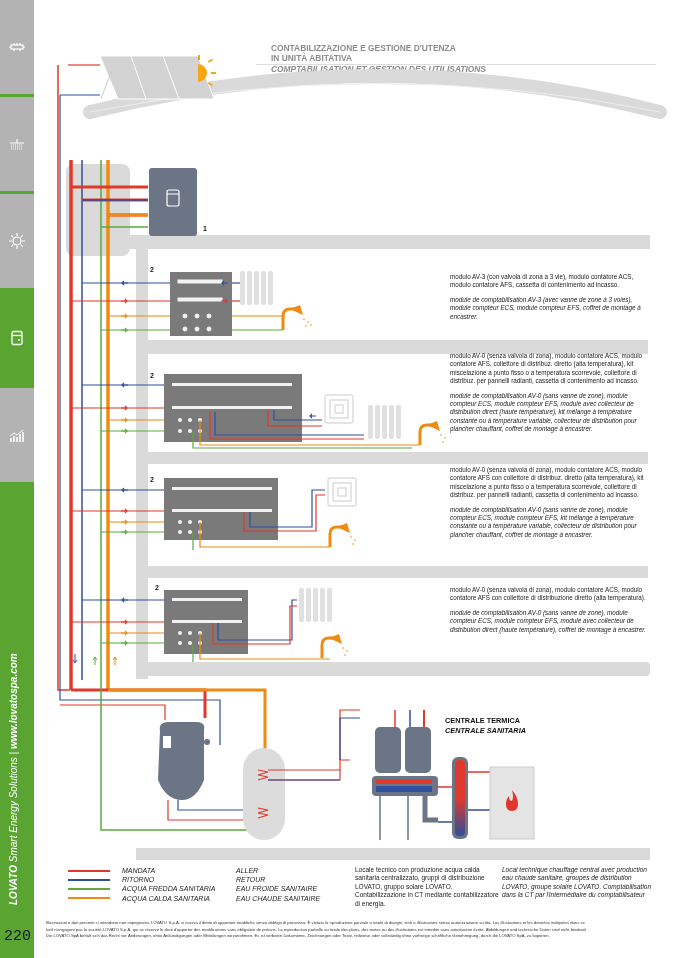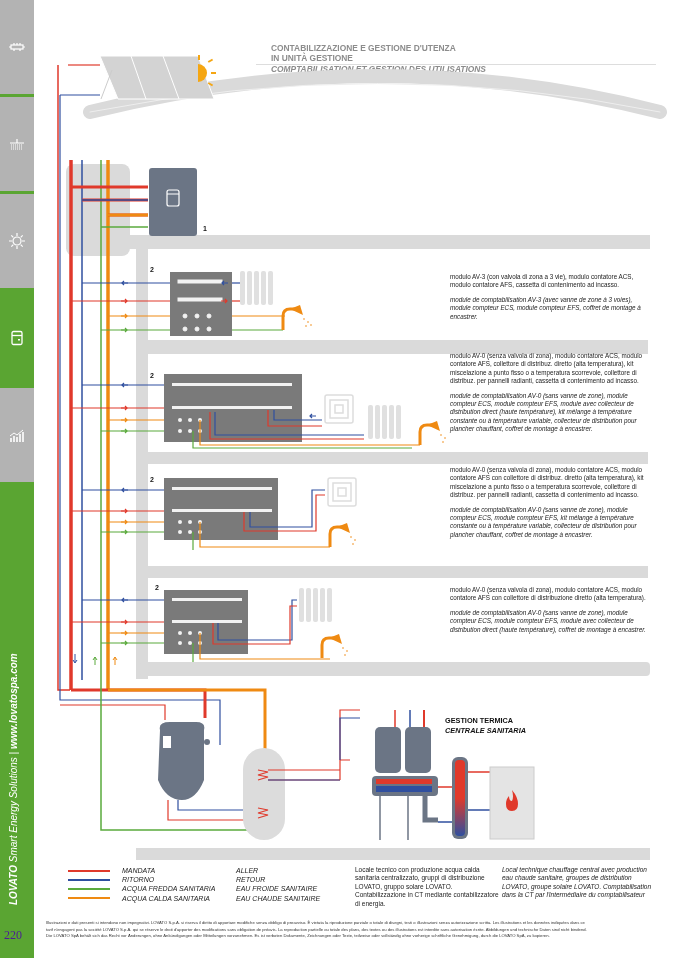--- a/index.html
+++ b/index.html
@@ -3,21 +3,21 @@
 <meta charset="utf-8">
 <style>
   html,body{margin:0;padding:0;background:#fff;}
   body{width:677px;height:958px;position:relative;overflow:hidden;font-family:"Liberation Sans","DejaVu Sans",sans-serif;}
   .sidebar{position:absolute;left:0;top:0;width:34px;height:958px;background:#5aa532;}
   .side-tab{position:absolute;left:0;width:34px;background:#b3b3b3;display:flex;align-items:center;justify-content:center;}
   .side-tab.active{background:#5aa532;}
   .side-tab svg{width:16px;height:16px;}
   .vert-brand{position:absolute;left:8px;top:905px;transform-origin:0 0;transform:rotate(-90deg);white-space:nowrap;color:#fff;font-size:10px;font-style:italic;}
   .vert-brand b{font-weight:bold;}
-  .page-num{position:absolute;left:4px;top:928px;color:#4c1d95;font-size:12px;font-family:Liberation Serif, serif;}
+  .page-num{position:absolute;left:4px;top:928px;color:#0f172a;font-size:15px;font-family:Liberation Mono, monospace;}
   .header{position:absolute;left:271px;top:44px;color:#8c8c8c;font-weight:bold;font-size:8.4px;line-height:9.5px;}
   .header .it{font-style:italic;}
   .header-rule{position:absolute;left:256px;top:64px;width:400px;border-top:1px solid #ddd;}
   .desc{position:absolute;left:450px;width:200px;font-size:6.3px;line-height:8.4px;color:#222;}
   .desc p{margin:0 0 6px 0;}
   .desc .fr{font-style:italic;}
   .num{position:absolute;font-size:7px;font-weight:bold;color:#111;}
   .ct-title{position:absolute;left:445px;top:716px;font-size:7.3px;font-weight:bold;color:#111;line-height:10px;}
   .legend{position:absolute;left:68px;top:866px;font-size:7px;font-style:italic;color:#222;line-height:9.2px;}
   .legend-row{display:flex;align-items:center;height:9.2px;}
@@ -62,21 +62,21 @@
         <path d="M2 15V11M5 15V9M8 15V10M11 15V7M14 15V5" stroke="#fff" stroke-width="1.6"></path>
         <path d="M1 9l4-3 3 2 6-5" fill="none" stroke="#fff" stroke-width="1"></path>
       </svg>
   </div>
   <div class="vert-brand"><b>LOVATO</b><span> Smart Energy Solutions  |  </span><b>www.lovatospa.com</b></div>
   <div class="page-num">220</div>
 </div>
 
 <div class="header">
   <div>CONTABILIZZAZIONE E GESTIONE D'UTENZA</div>
-  <div>IN UNITÀ GESTIONE</div>
+  <div>IN UNITÀ ABITATIVA</div>
   <div style="height:2px"></div>
   <div class="it">COMPTABILISATION ET GESTION DES UTILISATIONS</div>
   <div class="it">AU SEIN DE L'HABITATION</div>
 </div>
 <div class="header-rule"></div>
 
 <svg class="diagram" width="677" height="958" viewBox="0 0 677 958">
 
   <g fill="none" stroke="#dadada" stroke-linecap="round">
     <path d="M90 112 Q 380 40 660 112" stroke-width="14"></path>
@@ -392,21 +392,21 @@
 <div class="desc" style="top:466px;">
   <p>modulo AV-0 (senza valvola di zona), modulo contatore ACS, modulo contatore AFS con collettore di distribuz. diretto (alta temperatura), kit miscelazione a punto fisso o a temperatura scorrevole, collettore di distribuz. per pannelli radianti, cassetta di contenimento ad incasso.</p>
   <p class="fr">module de comptabilisation AV-0 (sans vanne de zone), module compteur ECS, module compteur EFS, kit mélange à température constante ou à température variable, collecteur de distribution pour plancher chauffant, coffret de montage à encastrer.</p>
 </div>
 <div class="desc" style="top:586px;">
   <p>modulo AV-0 (senza valvola di zona), modulo contatore ACS, modulo contatore AFS con collettore di distribuzione diretto (alta temperatura).</p>
   <p class="fr">module de comptabilisation AV-0 (sans vanne de zone), module compteur ECS, module compteur EFS, module avec collecteur  de distribution direct (haute température), coffret de montage à encastrer.</p>
 </div>
 
 <div class="ct-title">
-  <div>GESTION TERMICA</div>
+  <div>CENTRALE TERMICA</div>
   <div style="font-style:italic">CENTRALE SANITARIA</div>
 </div>
 
 <div class="legend">
   <div class="legend-row">
     <span class="legend-line" style="background:#e0392b"></span>
     <span class="legend-it">MANDATA</span>
     <span class="legend-fr">ALLER</span>
   </div>
   <div class="legend-row">

